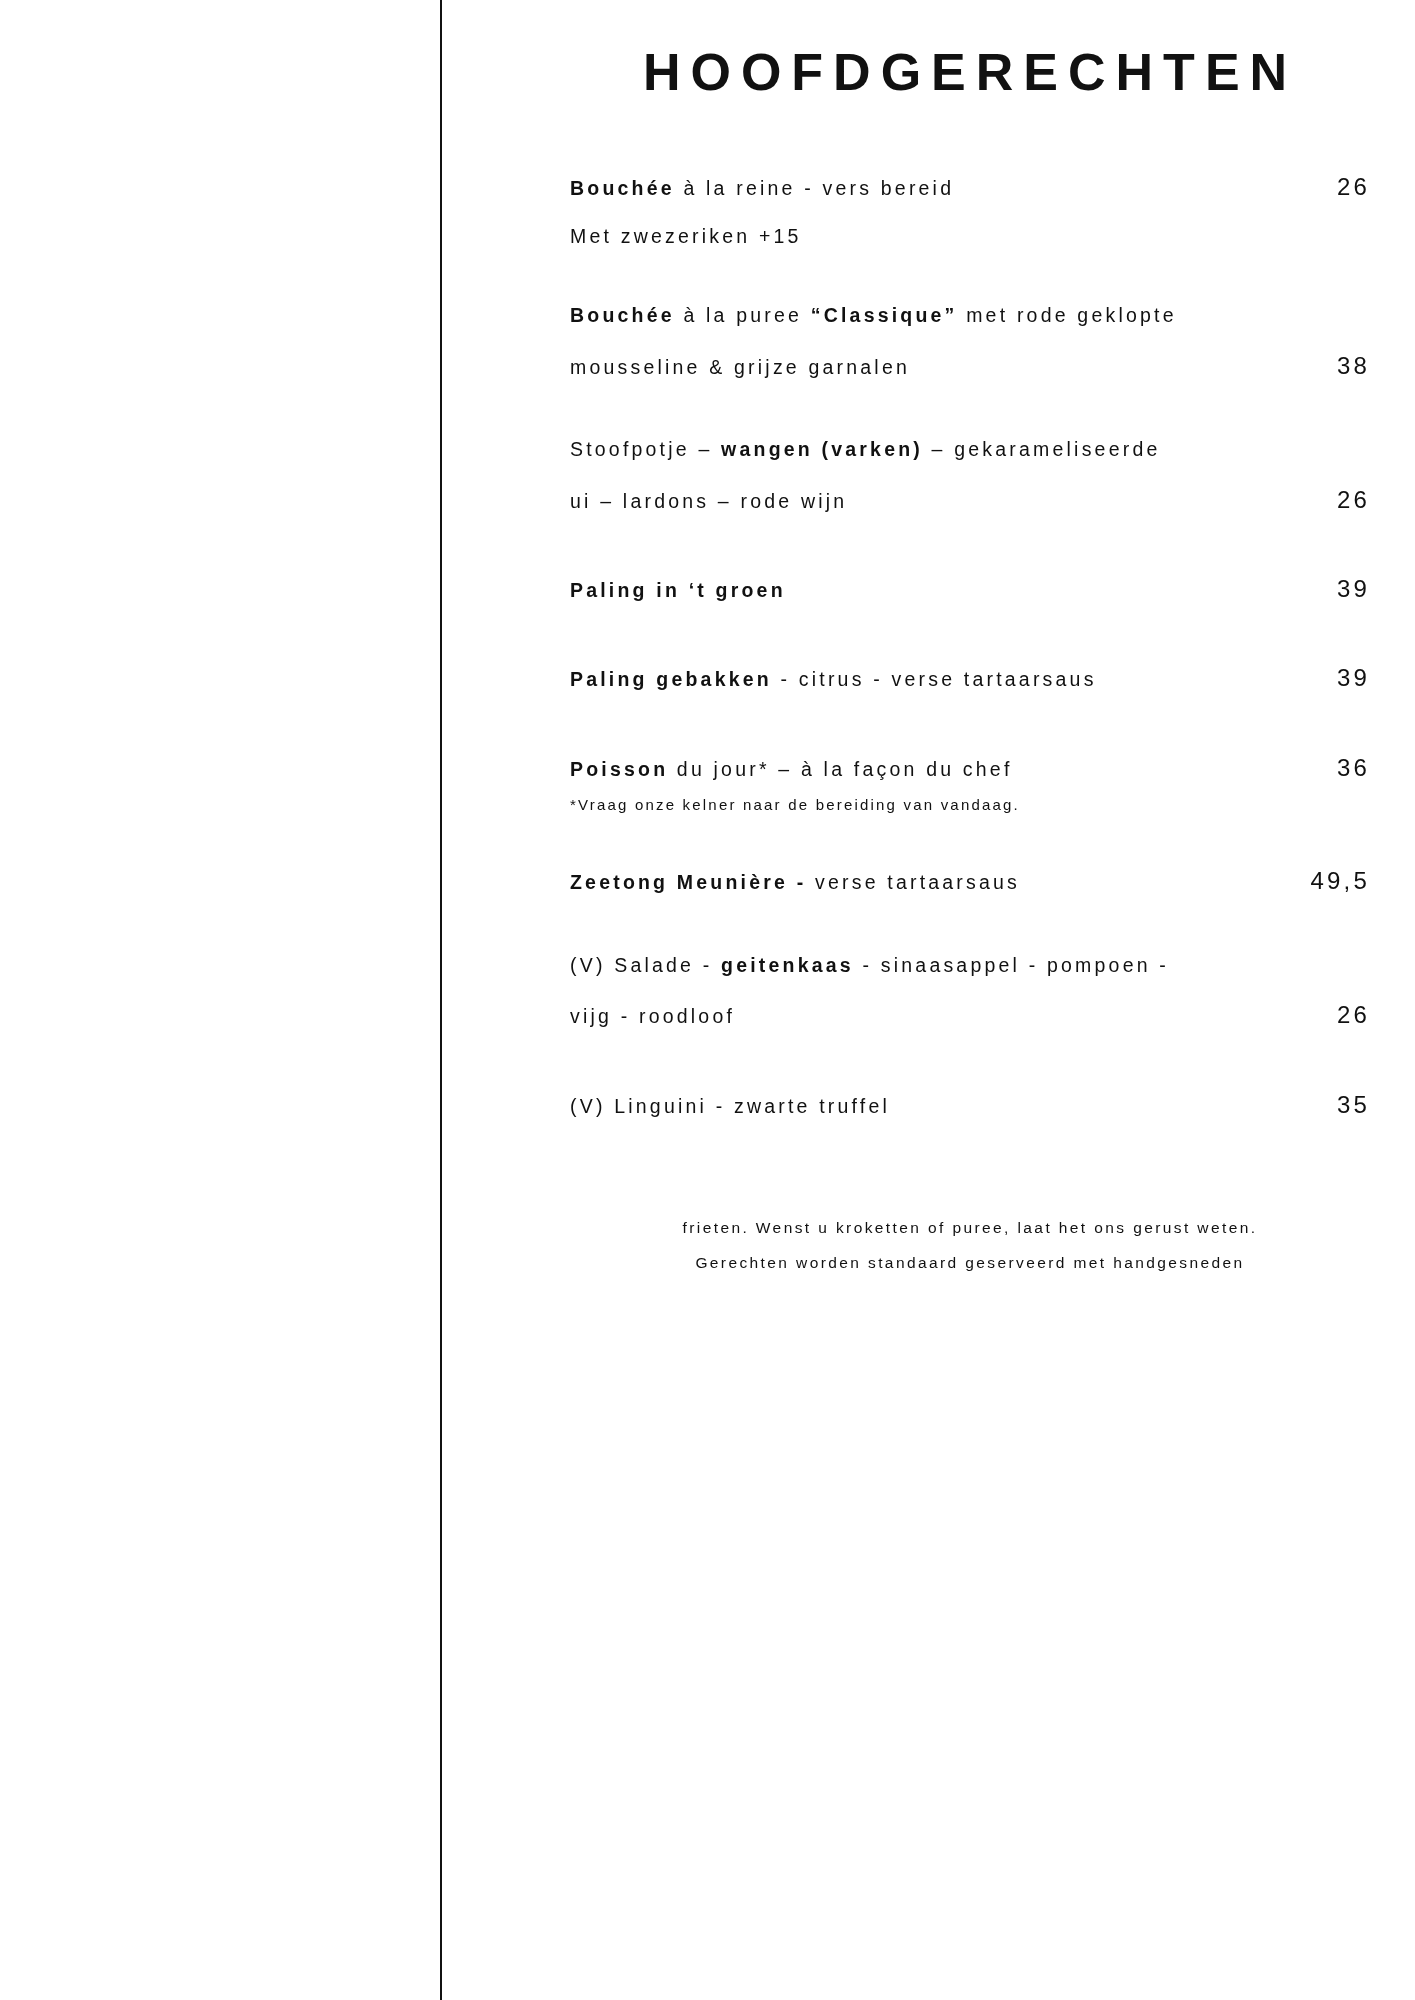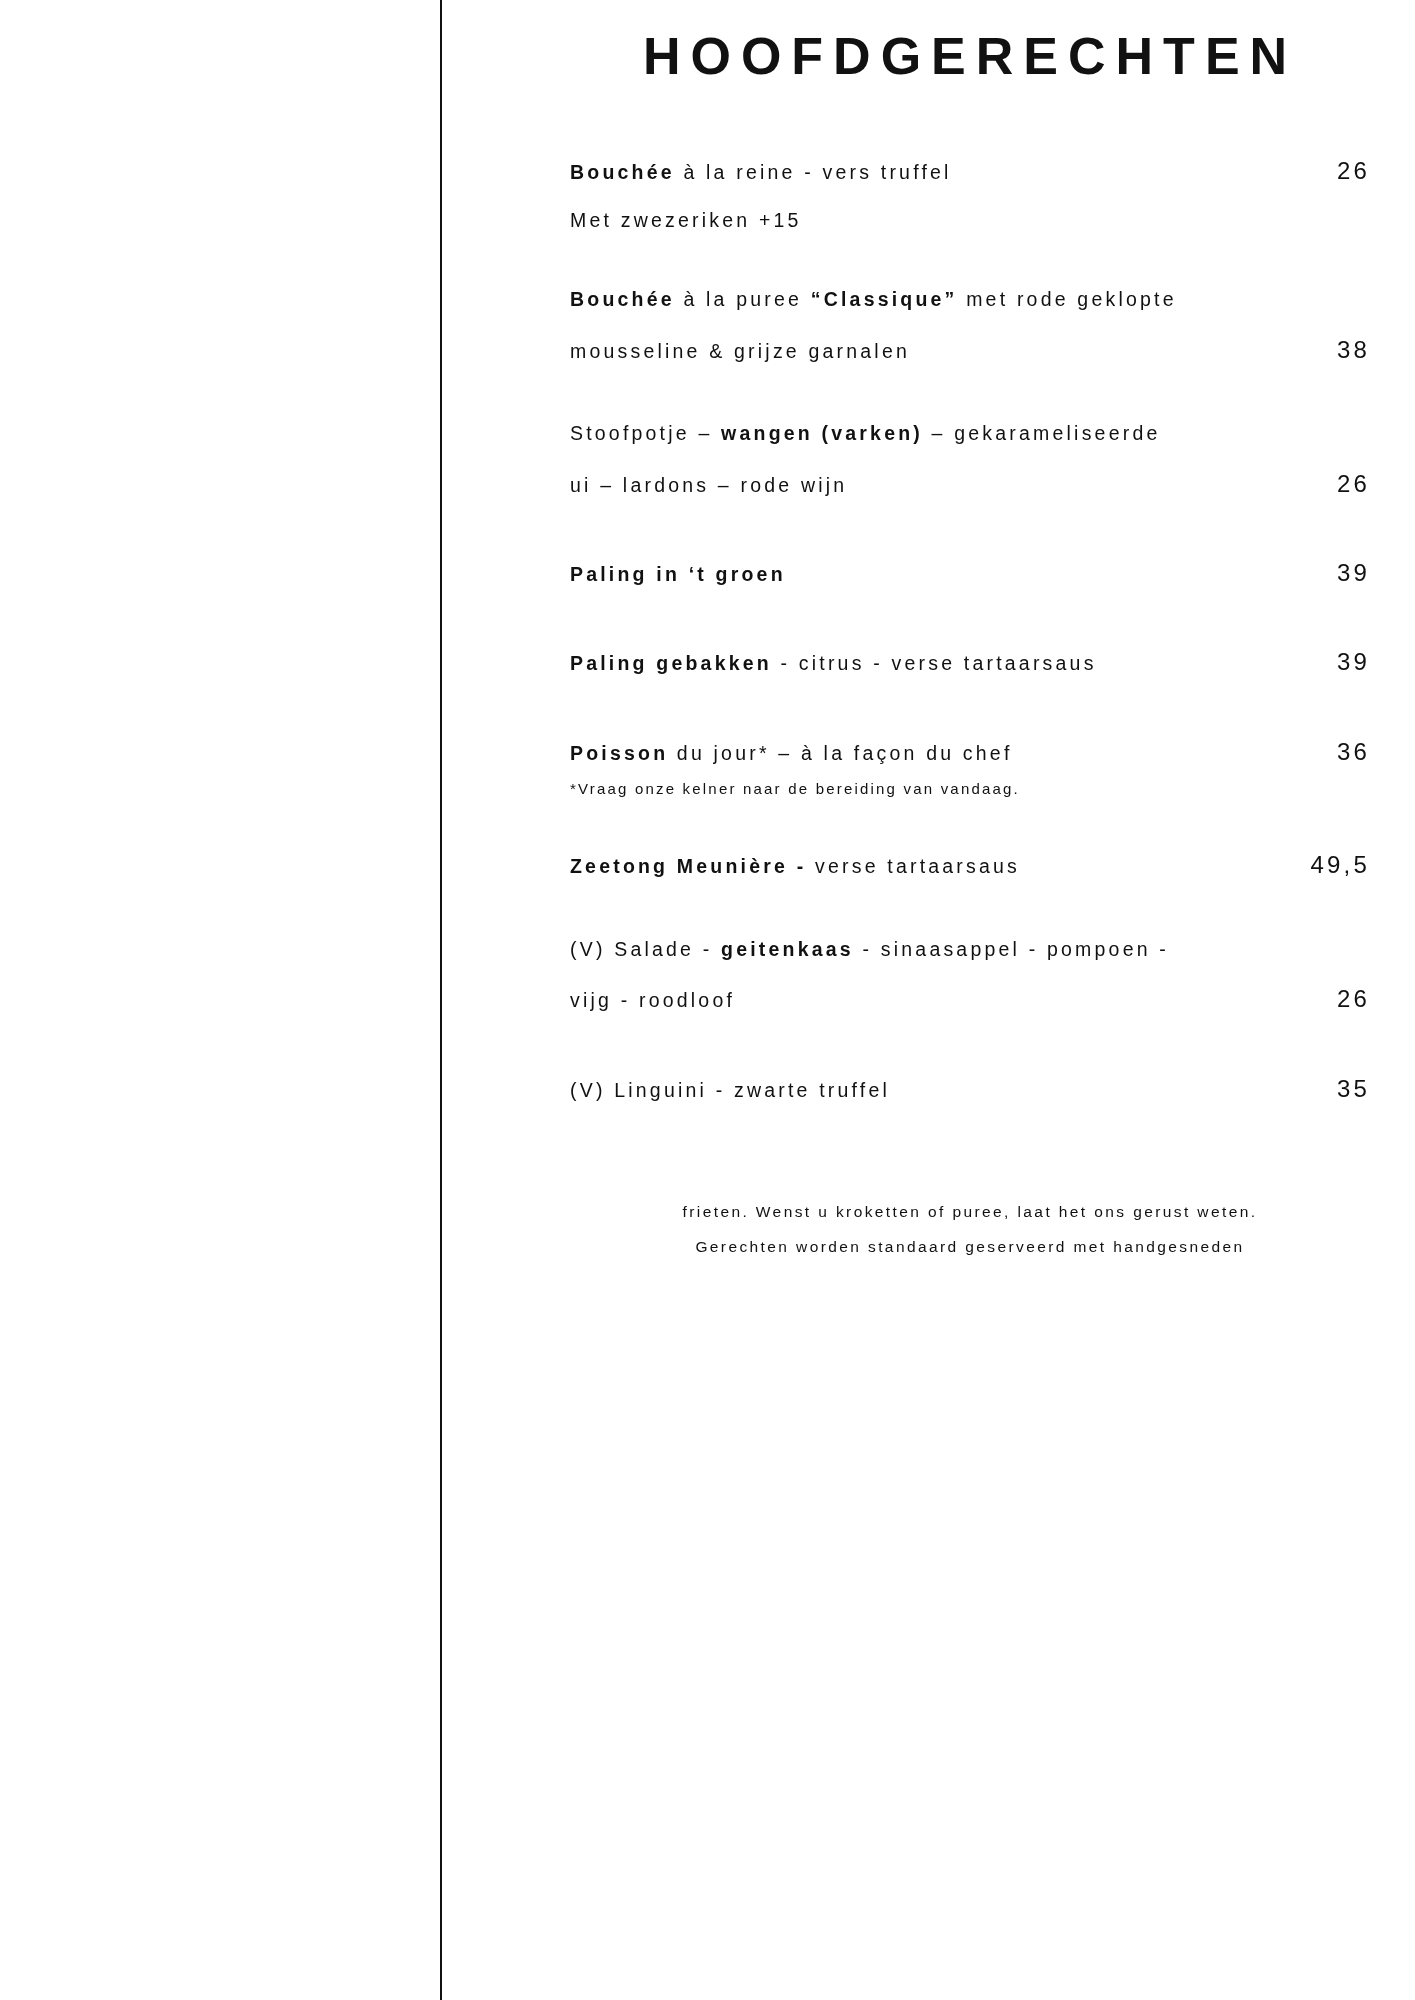--- a/index.html
+++ b/index.html
@@ -27,21 +27,21 @@
     left: 440px;
     top: 0;
     width: 2px;
     height: 2000px;
     background: #111111;
   }
 
   .content {
     position: absolute;
     left: 570px;
-    top: 0;
+    top: 16px;
     width: 800px;
   }
 
   .title {
     font-size: 52px;
     font-weight: 700;
     letter-spacing: 10px;
     margin: 28px 0 0 0;
     line-height: 1.1;
     text-align: center;
@@ -103,21 +103,21 @@
 
   <div class="rule"></div>
 
   <div class="content">
 
     <h1 class="title">HOOFDGERECHTEN</h1>
 
     <div class="items">
         <div class="item">
           <div class="line">
-            <span class="txt"><span class="b">Bouchée</span><span> à la reine   - vers truffel</span></span>
+            <span class="txt"><span class="b">Bouchée</span><span> à la reine   - vers bereid</span></span>
             <span class="price">26</span>
           </div>
           <div class="line">
             <span class="txt"><span>Met zwezeriken +15</span></span>
             <span class="price"></span>
           </div>
         </div>
         <div class="item">
           <div class="line">
             <span class="txt"><span class="b">Bouchée</span><span> à la puree </span><span class="b">“Classique”</span><span> met rode geklopte</span></span>

